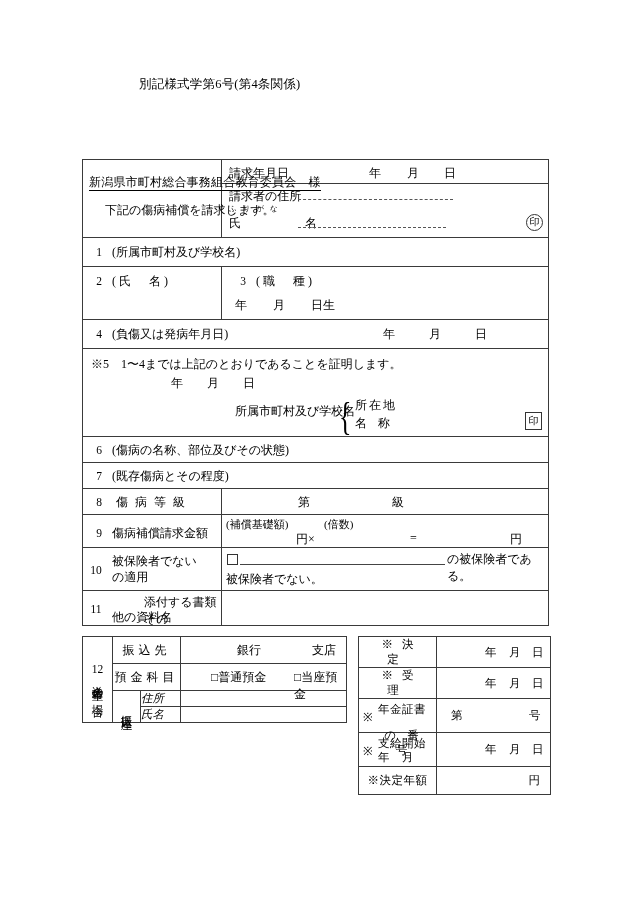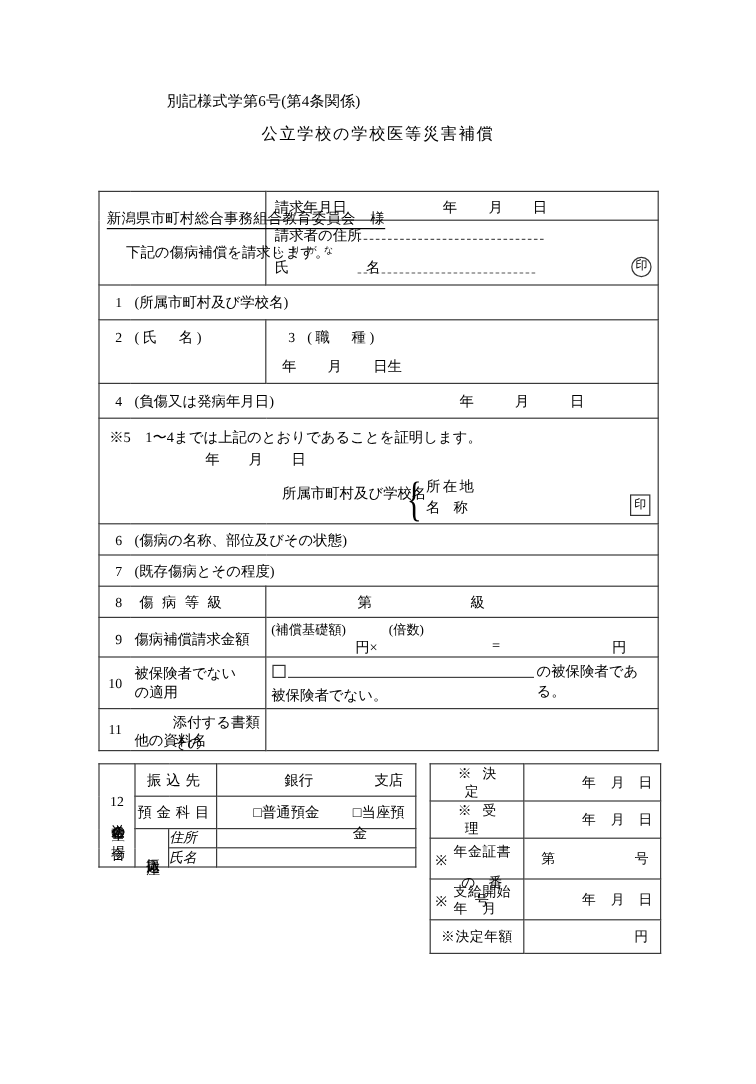--- a/index.html
+++ b/index.html
@@ -290,21 +290,20 @@
   .ofc-val .p2 { position: absolute; left: 92px; top: 9px; }
   .ofc-val .yen { position: absolute; right: 10px; top: 6px; }
   .ofc-val33 { height: 33px; }
 </style>
 </head>
 <body>
 
 <div class="page">
 
   <div class="form-no">別記様式学第6号(第4条関係)</div>
-  <div class="title1">公立学校の学校医等災害補償</div>
 
   <table class="main-table">
     <colgroup>
       <col style="width:26px">
       <col style="width:113px">
       <col style="width:88px">
       <col style="width:239px">
     </colgroup>
 
     <tbody>

